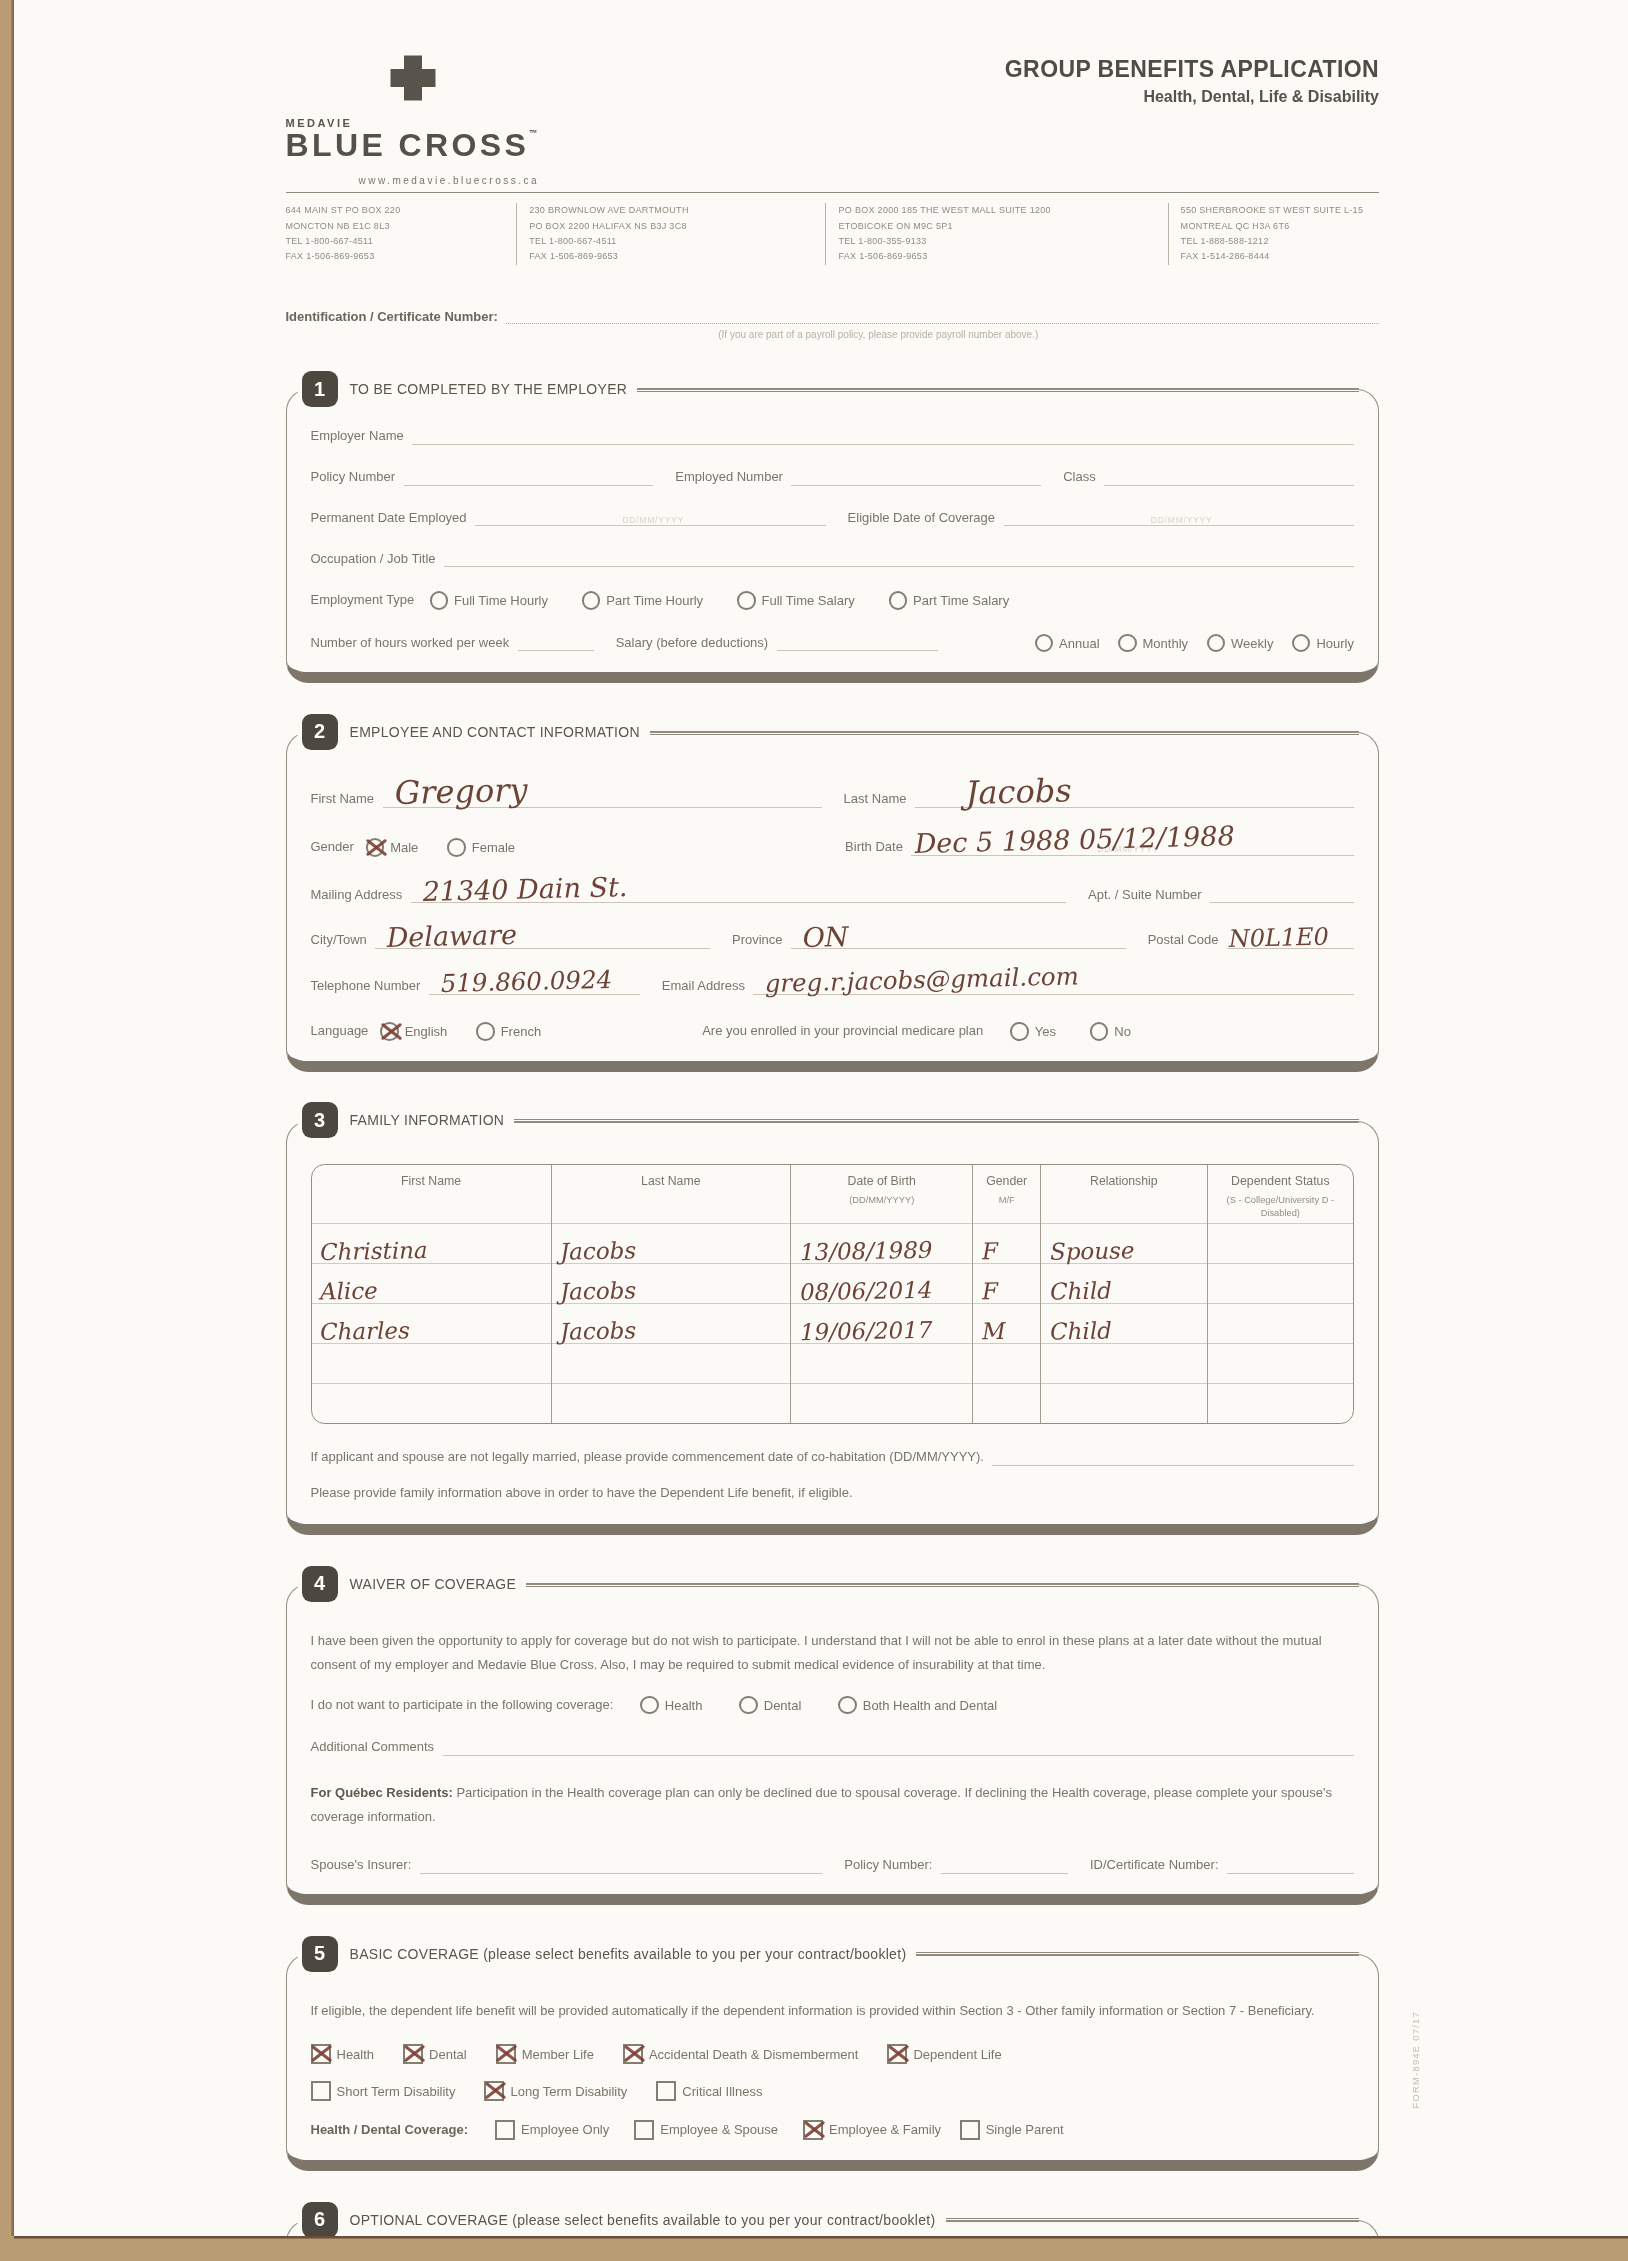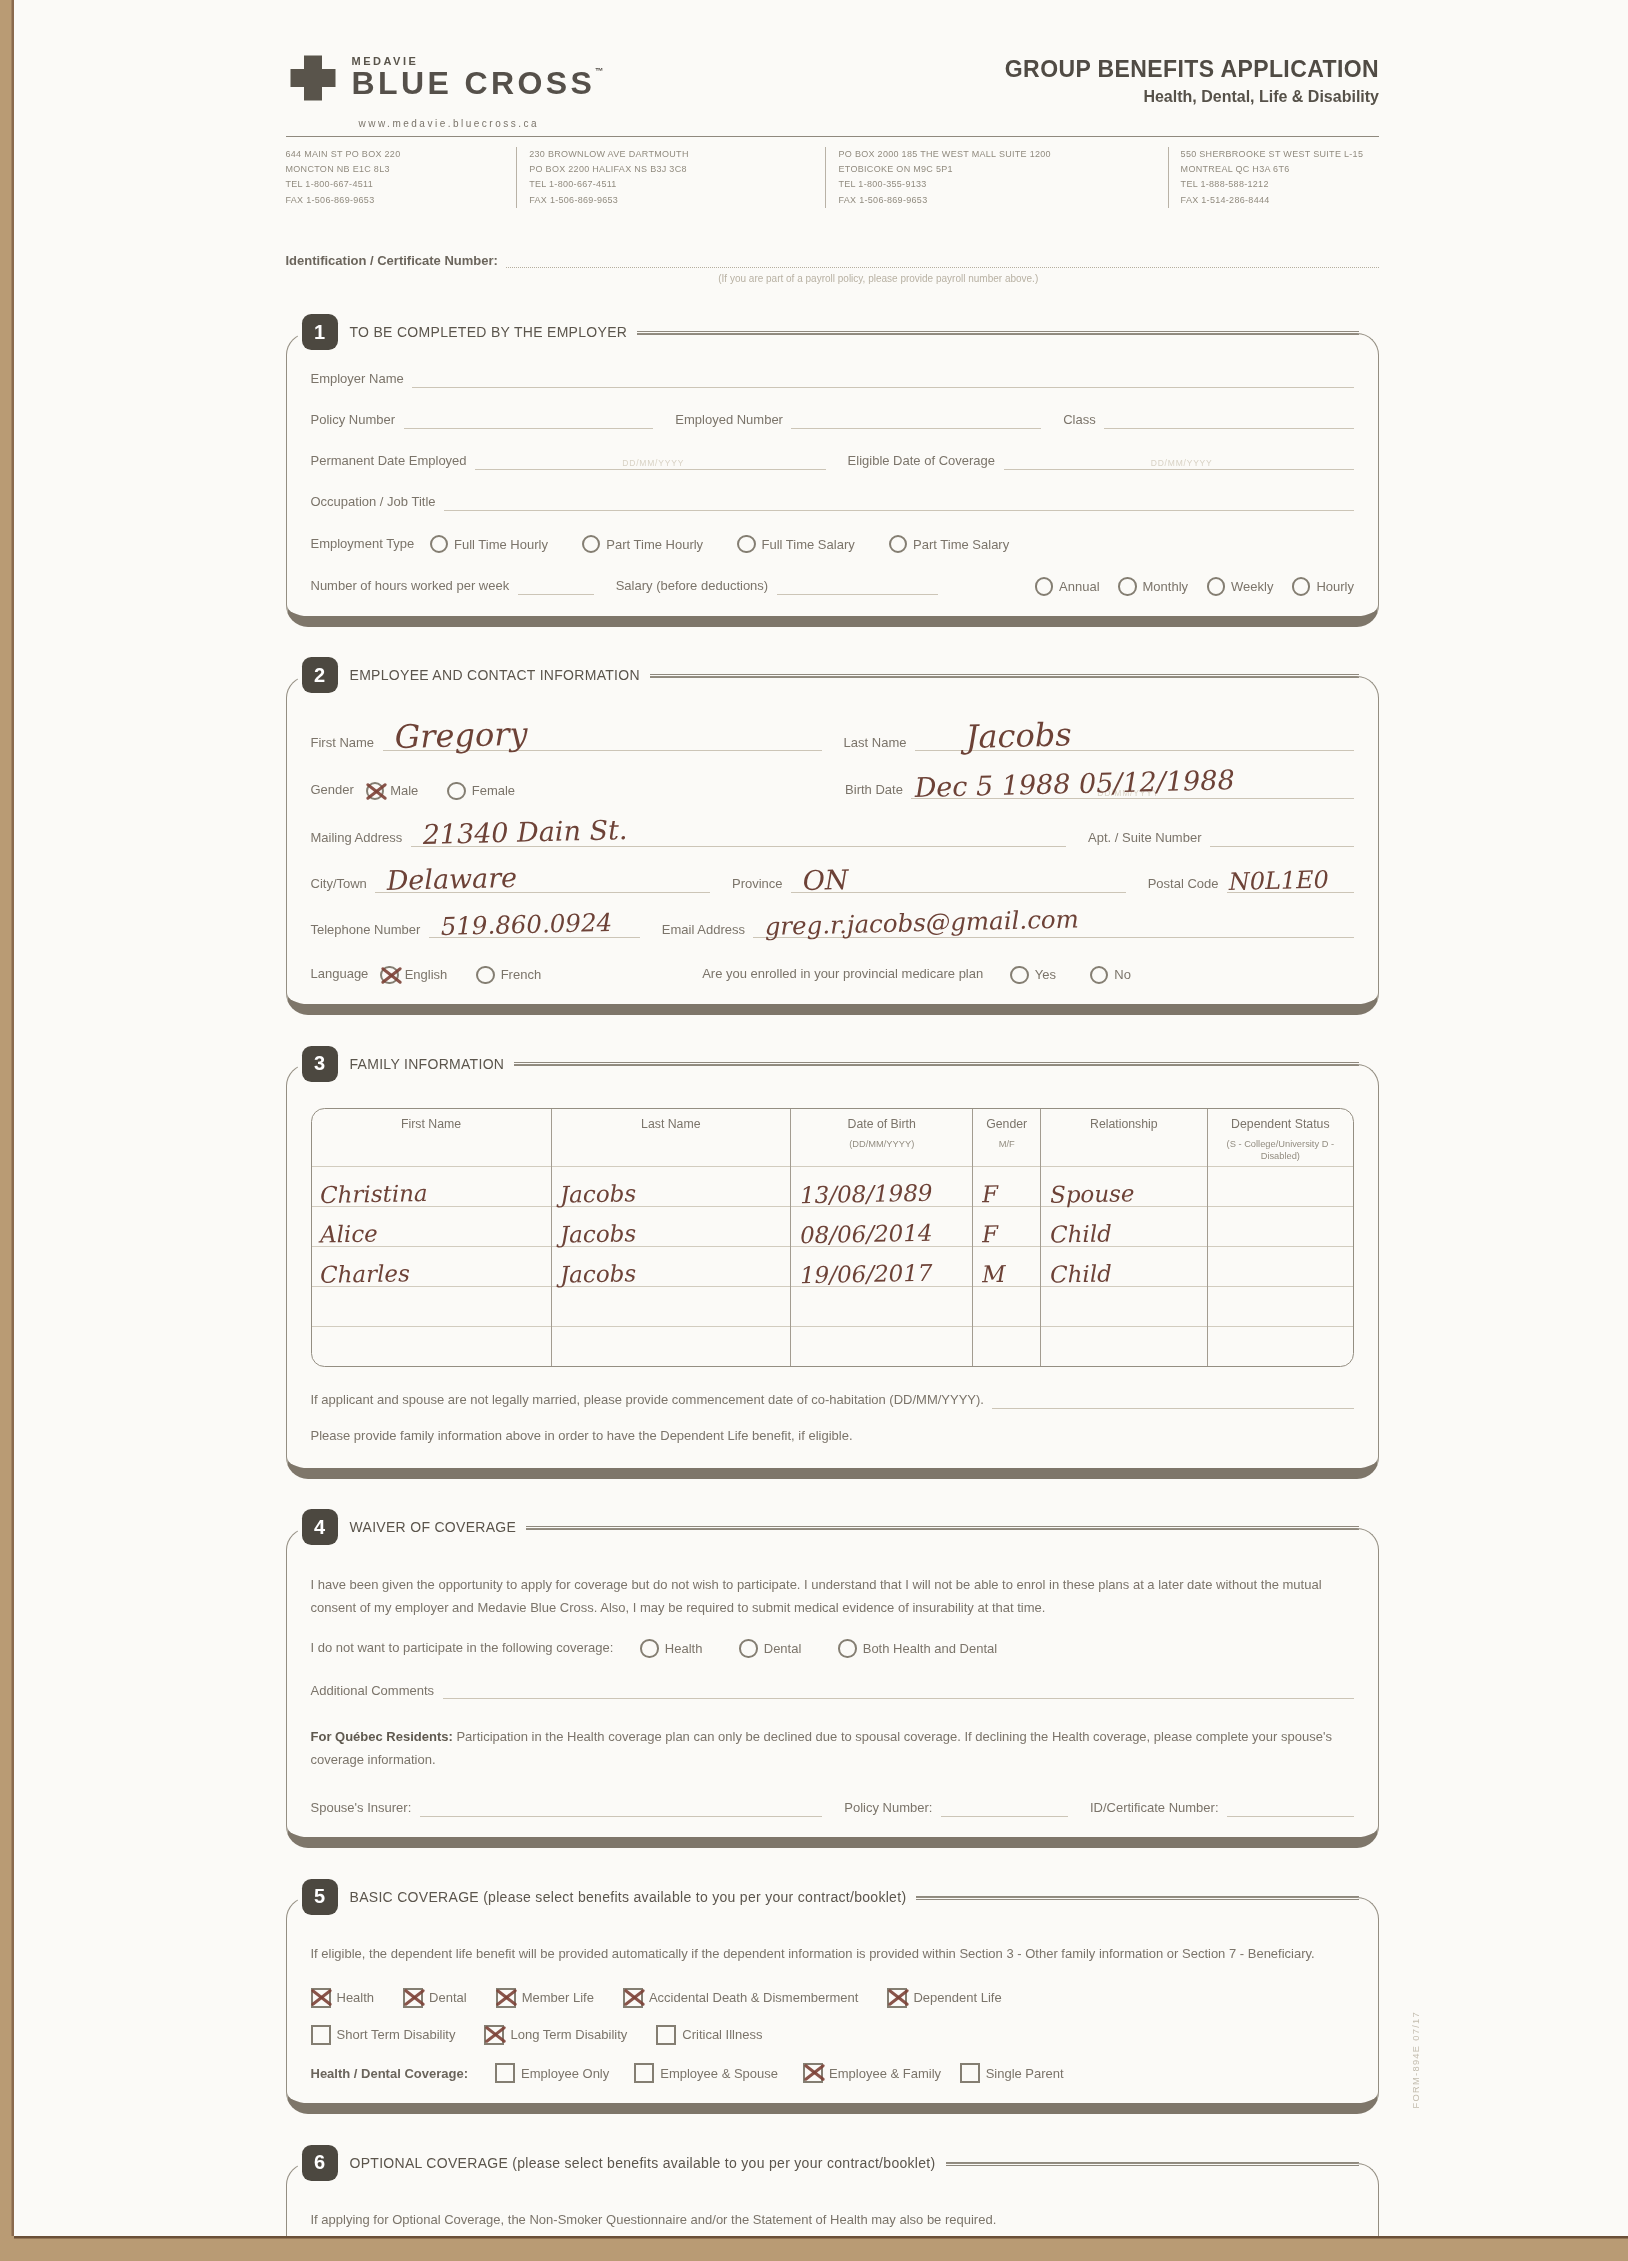--- a/index.html
+++ b/index.html
@@ -10,21 +10,21 @@
     -webkit-font-smoothing:antialiased;
   }
   .paper{
     position:absolute;left:13.5px;top:0;right:0;bottom:25px;
     background:#fbfaf7;
     box-shadow:0 2.5px 0 #6a4f37, -2.5px 0 0 #8a6a4e;
     overflow:hidden;
   }
   
   .brandrow{display:flex;justify-content:space-between;align-items:flex-start;margin:51px 250px 0 272px;}
-  .logo{display:flex;align-items:center;gap:12px;}
+  .logo{display:flex;align-items:center;gap:12px;flex-direction:column;}
   .cross{width:54px;height:54px;color:#59544b;}
   .brandtext .medavie{font-size:11px;font-weight:bold;letter-spacing:2.5px;color:#59544b;}
   .brandtext .bluecross{font-size:32px;font-weight:bold;letter-spacing:3.4px;color:#55504a;line-height:1.05;}
   .tm{font-size:8.5px;vertical-align:top;}
   .headtitle{text-align:right;padding-top:5px;}
   .headtitle .t1{font-size:23px;font-weight:bold;color:#504b44;letter-spacing:0.4px;}
   .headtitle .t2{font-size:16px;font-weight:bold;color:#565149;margin-top:5px;}
   .www{margin:12px 250px 0 345px;font-size:10px;letter-spacing:2.5px;color:#7b746a;}
   .hr{border-top:1.7px solid #8f897e;margin:6.8px 250px 0 272px;}
   .addresses{display:flex;margin:10px 250px 0 272px;}

